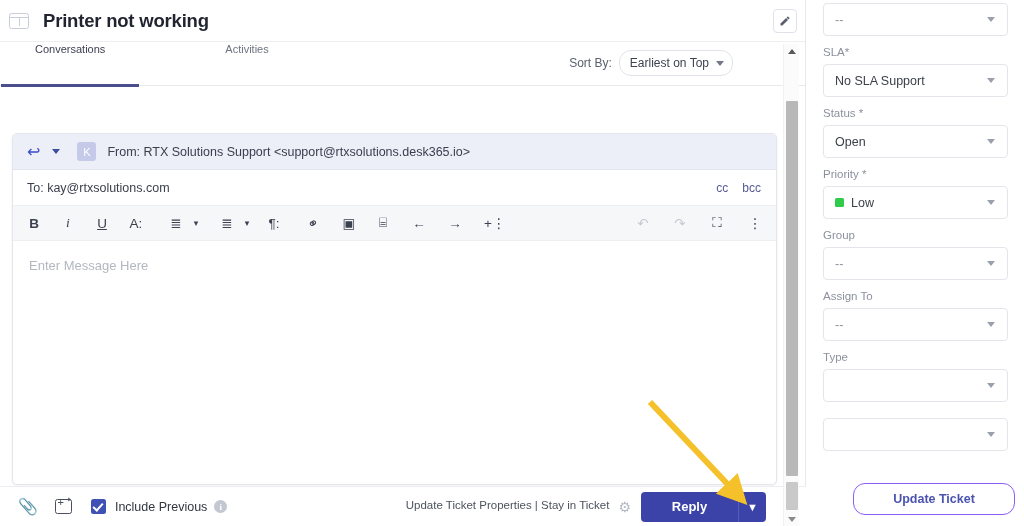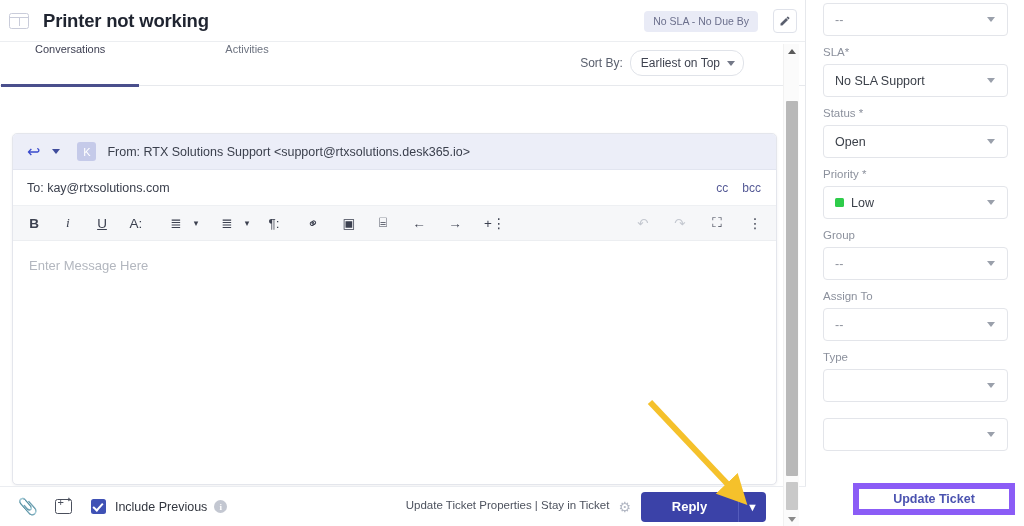--- a/index.html
+++ b/index.html
@@ -70,21 +70,21 @@
     display: flex; align-items: flex-start; justify-content: center;
   }
   .tab.active { color: #3d3f52; font-weight: 400; }
   .tab.active::after {
     content: ""; position: absolute; left: -30px; right: -30px; bottom: 0;
     height: 2.5px; background: #4a4f8c;
   }
   #tab-conversations { margin-left: 31px; }
   #tab-activities { margin-left: 112px; }
   .sortby-wrap {
-    position: absolute; right: 61px; top: 8px;
+    position: absolute; right: 72px; top: 8px;
     display: flex; align-items: center; gap: 7px;
   }
   .sortby-label { font-size: 12px; color: #5a606e; }
   .sortby-sel {
     border: 1px solid #e0e3e9; border-radius: 12px;
     background: #fff; height: 26px;
     display: flex; align-items: center; gap: 7px;
     padding: 0 8px 0 10px; font-size: 12px; color: #3f4350;
   }
   .caret { width: 0; height: 0; border-left: 4px solid transparent;
@@ -259,36 +259,35 @@
   .sel-caret {
     position: absolute; right: 12px;
     width: 0; height: 0; border-left: 4.5px solid transparent;
     border-right: 4.5px solid transparent; border-top: 5.5px solid #9aa0ab;
   }
   .dot-green { width: 9px; height: 9px; background: #2ecc4a; border-radius: 1.5px; }
   .spacer-10 { height: 10px; }
   .update-btn {
     position: absolute; left: 46px; bottom: 11px;
     width: 162px; height: 32px;
-    border: 6px solid #8b5cf6; border-radius: 0; background: #fff;
+    border: 1px solid #8b5cf6; border-radius: 12px; background: #fff;
     display: flex; align-items: center; justify-content: center;
     font-size: 12.5px; font-weight: 700; color: #4b53b0;
   }
 </style>
 </head>
 <body>
 
 <div id="app">
 
   <div class="main-col">
 
     <div class="ticket-header">
       <div class="hdr-icon"></div>
       <div class="ticket-title">Printer not working</div>
-      <div class="sla-chip">No SLA - No Due By</div>
       <div class="edit-btn">
         <svg width="12" height="12" viewBox="0 0 24 24">
           <path d="M3 17.2V21h3.8L18 9.8 14.2 6 3 17.2zM20.7 7.1c.4-.4.4-1 0-1.4l-2.4-2.4c-.4-.4-1-.4-1.4 0l-1.8 1.8L18.9 8.9l1.8-1.8z" fill="#5a5f6e"></path>
         </svg>
       </div>
     </div>
 
     <div class="tabs-row">
       <div class="tab active" id="tab-conversations">
         <span>Conversations</span>

